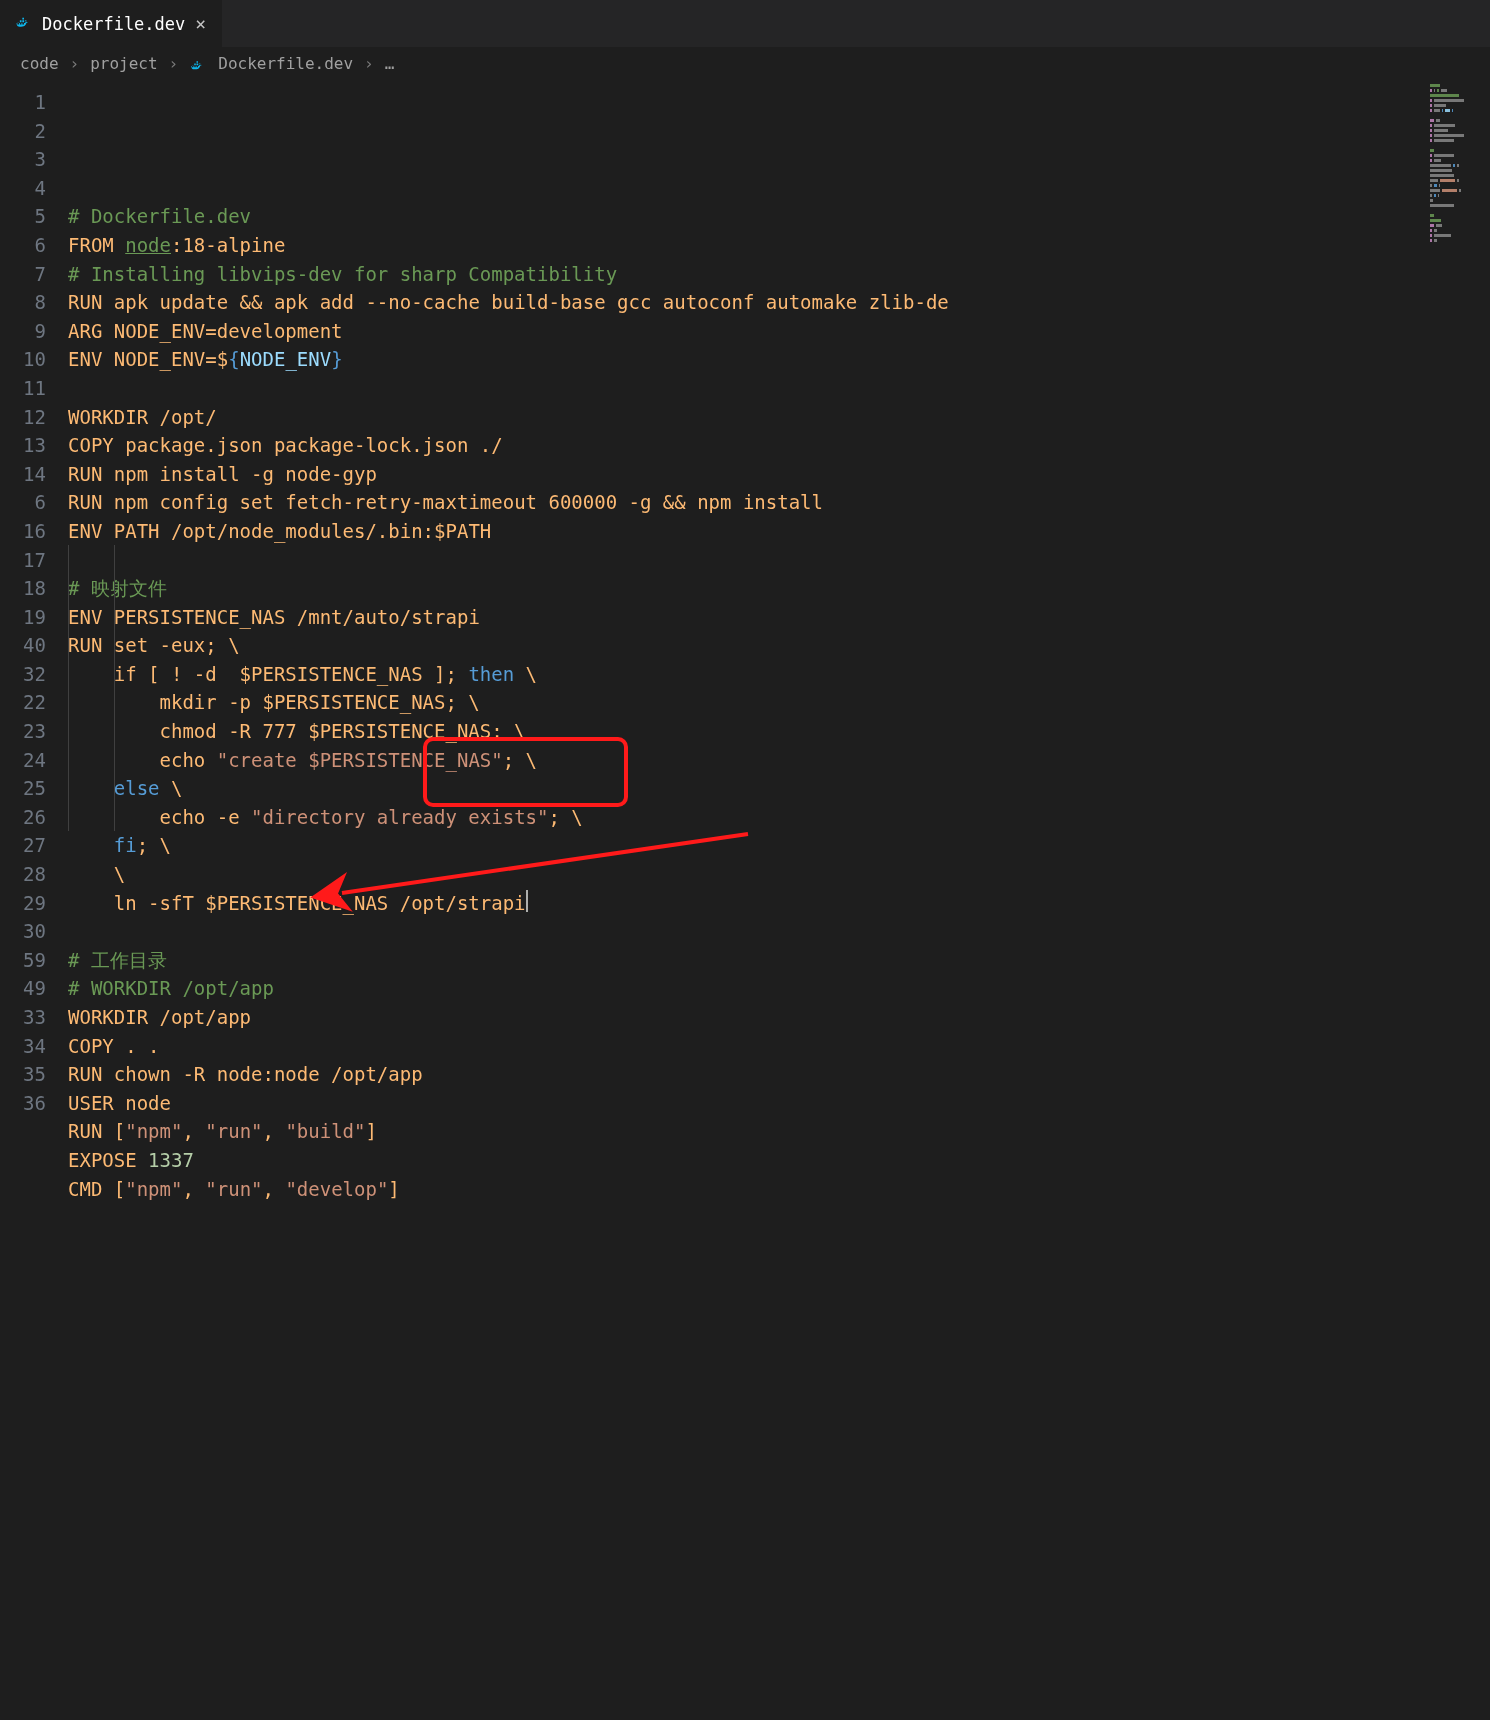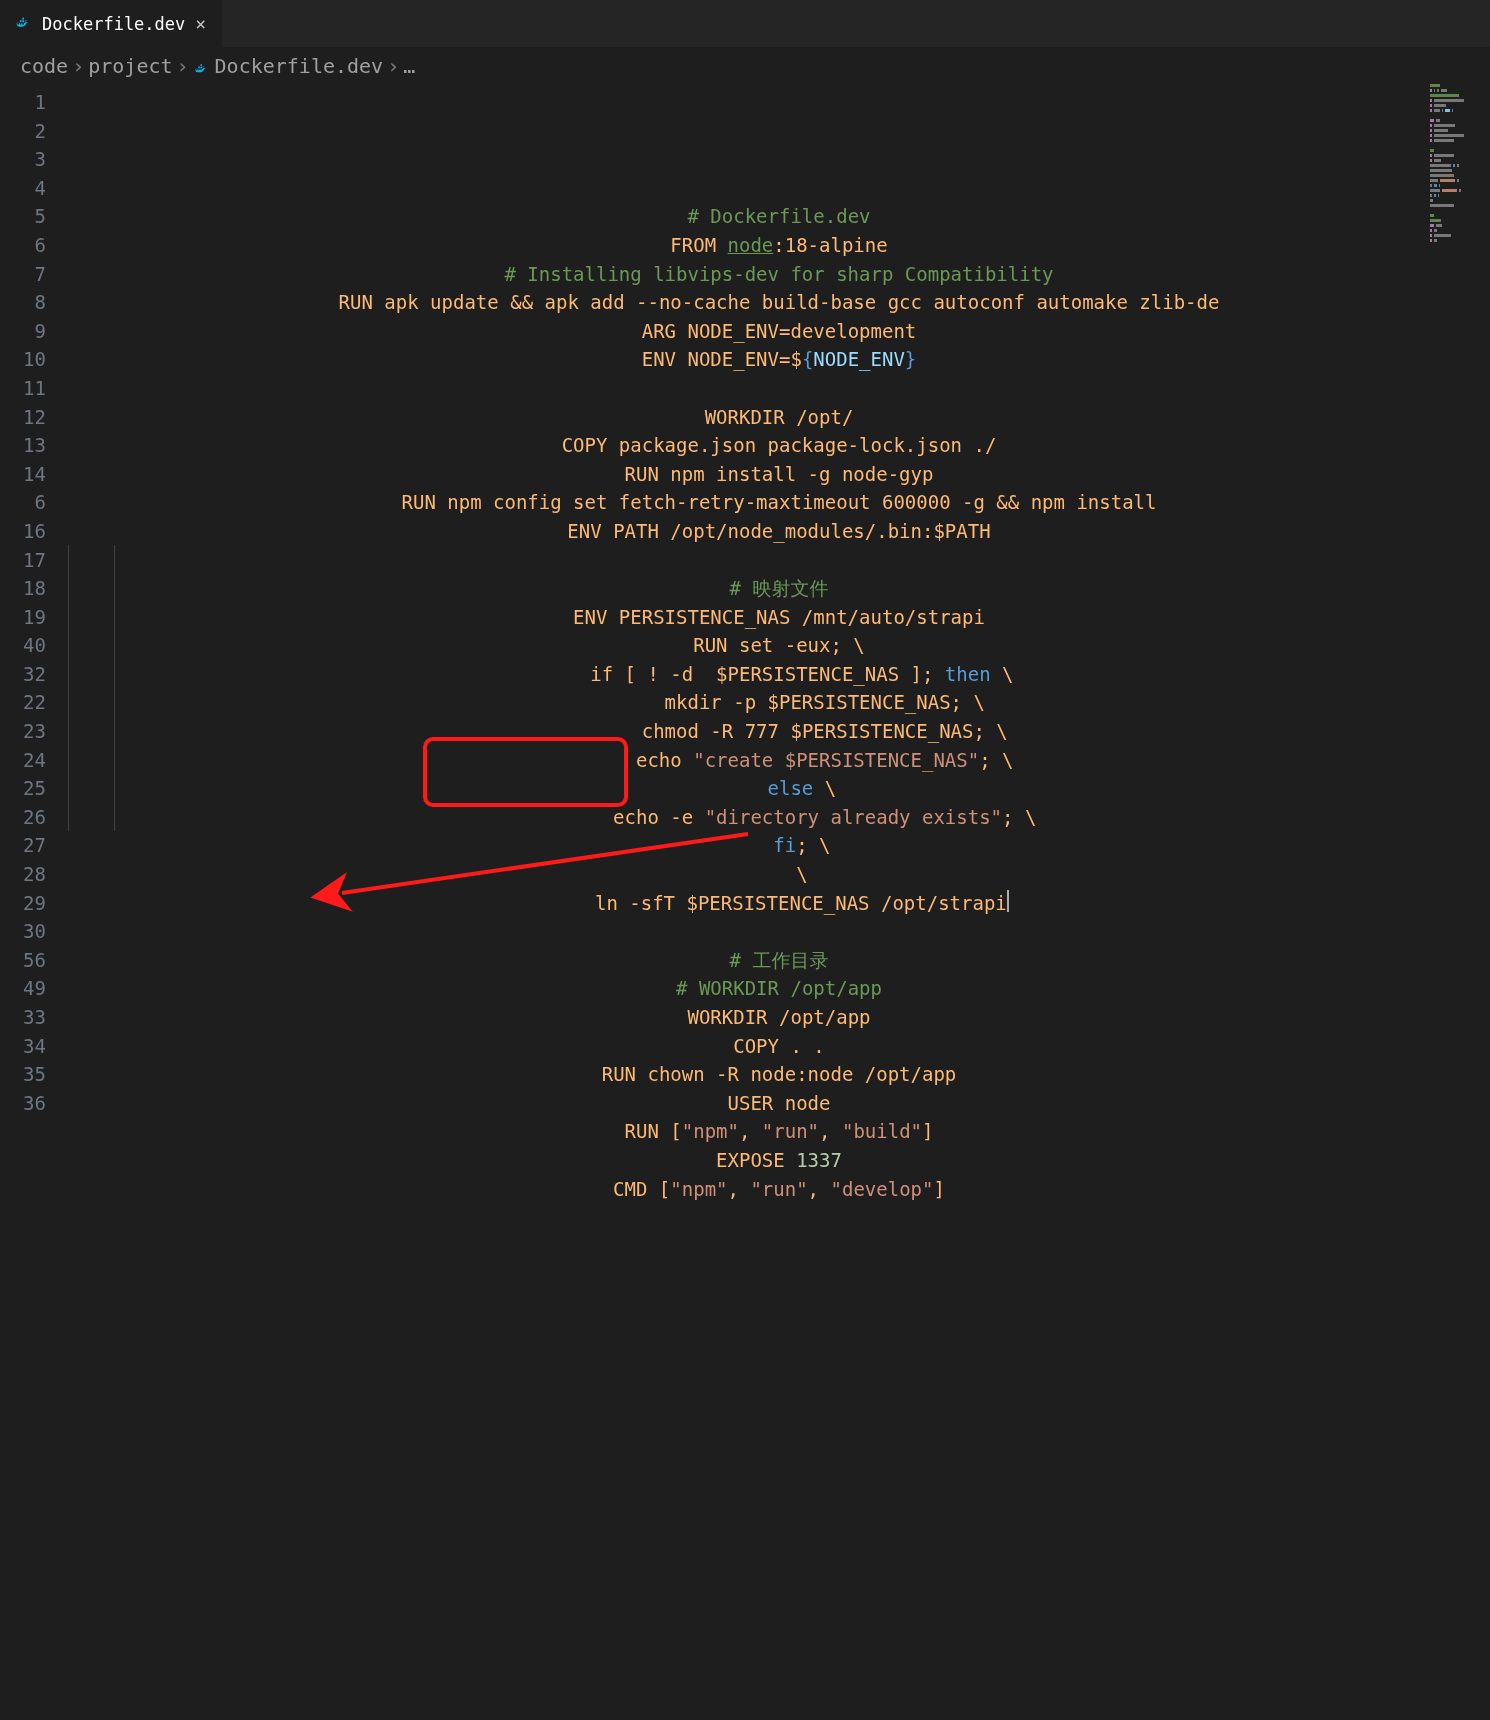--- a/index.html
+++ b/index.html
@@ -27,25 +27,25 @@
     background: #1e1e1e;
     color: #ffffff;
     gap: 8px;
     font-size: 17px;
     border-right: 1px solid #252526;
   }
   .tab .docker-icon svg { width: 20px; height: 20px; }
   .tab-close { color: #c5c5c5; font-size: 18px; cursor: pointer; padding: 0 2px;}
   .breadcrumbs {
     display: flex;
-    align-items: center;
+    align-items: flex-start;
     padding: 6px 20px;
-    gap: 4px;
+    gap: 11px;
     color: #a0a0a0;
-    font-size: 20px;
+    font-size: 16px;
     height: 36px;
   }
   .breadcrumbs .sep { color: #7a7a7a; }
   .breadcrumbs .docker-icon svg { width: 18px; height: 18px; vertical-align: middle;}
   .editor {
     display: flex;
     padding-top: 4px;
   }
   .gutter {
     width: 68px;
@@ -55,21 +55,20 @@
     user-select: none;
     font-size: 19px;
     line-height: 28.6px;
   }
   .code {
     flex: 1;
     font-size: 19px;
     line-height: 28.6px;
     white-space: pre;
     position: relative;
-    text-align: center;
   }
   .line { height: 28.6px; }
   .tok-comment { color: #6a9955; }
   .tok-kw { color: #fdba74; }
   .tok-kw2 { color: #569cd6; }
   .tok-var { color: #9cdcfe; }
   .tok-str { color: #ce9178; }
   .tok-text { color: #fdba74; }
   .tok-link { color: #6a9955; text-decoration: underline; }
   .tok-num { color: #b5cea8; }
@@ -164,21 +163,21 @@
       <div class="line">32</div>
       <div class="line">22</div>
       <div class="line">23</div>
       <div class="line">24</div>
       <div class="line">25</div>
       <div class="line">26</div>
       <div class="line">27</div>
       <div class="line">28</div>
       <div class="line">29</div>
       <div class="line">30</div>
-      <div class="line">56</div>
+      <div class="line">59</div>
       <div class="line">49</div>
       <div class="line">33</div>
       <div class="line">34</div>
       <div class="line">35</div>
       <div class="line">36</div>
     </div>
   <div class="code" id="code">
     <div class="indent-guide" style="left:0px; top:457px; height:286px;"></div>
     <div class="indent-guide" style="left:46px; top:457px; height:286px;"></div>
   <div class="line"><span class="tok-comment"># Dockerfile.dev</span></div><div class="line"><span class="tok-kw">FROM</span><span class="tok-text"> </span><span class="tok-link">node</span><span class="tok-text">:18-alpine</span></div><div class="line"><span class="tok-comment"># Installing libvips-dev for sharp Compatibility</span></div><div class="line"><span class="tok-kw">RUN</span><span class="tok-text"> apk update &amp;&amp; apk add --no-cache build-base gcc autoconf automake zlib-de</span></div><div class="line"><span class="tok-kw">ARG</span><span class="tok-text"> NODE_ENV=development</span></div><div class="line"><span class="tok-kw">ENV</span><span class="tok-text"> NODE_ENV=$</span><span class="tok-kw2">{</span><span class="tok-var">NODE_ENV</span><span class="tok-kw2">}</span></div><div class="line"></div><div class="line"><span class="tok-kw">WORKDIR</span><span class="tok-text"> /opt/</span></div><div class="line"><span class="tok-kw">COPY</span><span class="tok-text"> package.json package-lock.json ./</span></div><div class="line"><span class="tok-kw">RUN</span><span class="tok-text"> npm install -g node-gyp</span></div><div class="line"><span class="tok-kw">RUN</span><span class="tok-text"> npm config set fetch-retry-maxtimeout 600000 -g &amp;&amp; npm install</span></div><div class="line"><span class="tok-kw">ENV</span><span class="tok-text"> PATH /opt/node_modules/.bin:$PATH</span></div><div class="line"></div><div class="line"><span class="tok-comment"># 映射文件</span></div><div class="line"><span class="tok-kw">ENV</span><span class="tok-text"> PERSISTENCE_NAS /mnt/auto/strapi</span></div><div class="line"><span class="tok-kw">RUN</span><span class="tok-text"> set -eux; \</span></div><div class="line"><span class="tok-text">    if [ ! -d  $PERSISTENCE_NAS ]; </span><span class="tok-kw2">then</span><span class="tok-text"> \</span></div><div class="line"><span class="tok-text">        mkdir -p $PERSISTENCE_NAS; \</span></div><div class="line"><span class="tok-text">        chmod -R 777 $PERSISTENCE_NAS; \</span></div><div class="line"><span class="tok-text">        echo </span><span class="tok-str">"create $PERSISTENCE_NAS"</span><span class="tok-text">; \</span></div><div class="line"><span class="tok-text">    </span><span class="tok-kw2">else</span><span class="tok-text"> \</span></div><div class="line"><span class="tok-text">        echo -e </span><span class="tok-str">"directory already exists"</span><span class="tok-text">; \</span></div><div class="line"><span class="tok-text">    </span><span class="tok-kw2">fi</span><span class="tok-text">; \</span></div><div class="line"><span class="tok-text">    \</span></div><div class="line"><span class="tok-text">    ln -sfT $PERSISTENCE_NAS /opt/strapi</span><span class="cursor"></span></div><div class="line"></div><div class="line"><span class="tok-comment"># 工作目录</span></div><div class="line"><span class="tok-comment"># WORKDIR /opt/app</span></div><div class="line"><span class="tok-kw">WORKDIR</span><span class="tok-text"> /opt/app</span></div><div class="line"><span class="tok-kw">COPY</span><span class="tok-text"> . .</span></div><div class="line"><span class="tok-kw">RUN</span><span class="tok-text"> chown -R node:node /opt/app</span></div><div class="line"><span class="tok-kw">USER</span><span class="tok-text"> node</span></div><div class="line"><span class="tok-kw">RUN</span><span class="tok-text"> [</span><span class="tok-str">"npm"</span><span class="tok-text">, </span><span class="tok-str">"run"</span><span class="tok-text">, </span><span class="tok-str">"build"</span><span class="tok-text">]</span></div><div class="line"><span class="tok-kw">EXPOSE</span><span class="tok-text"> </span><span class="tok-num">1337</span></div><div class="line"><span class="tok-kw">CMD</span><span class="tok-text"> [</span><span class="tok-str">"npm"</span><span class="tok-text">, </span><span class="tok-str">"run"</span><span class="tok-text">, </span><span class="tok-str">"develop"</span><span class="tok-text">]</span></div><div class="line"></div></div>

